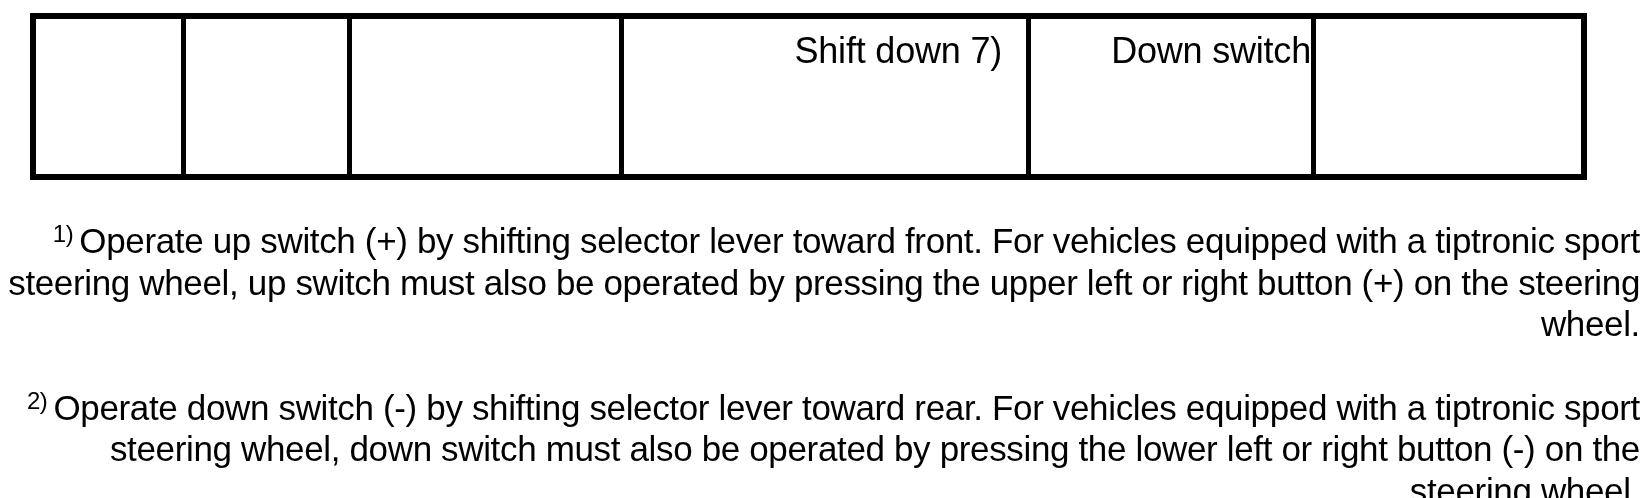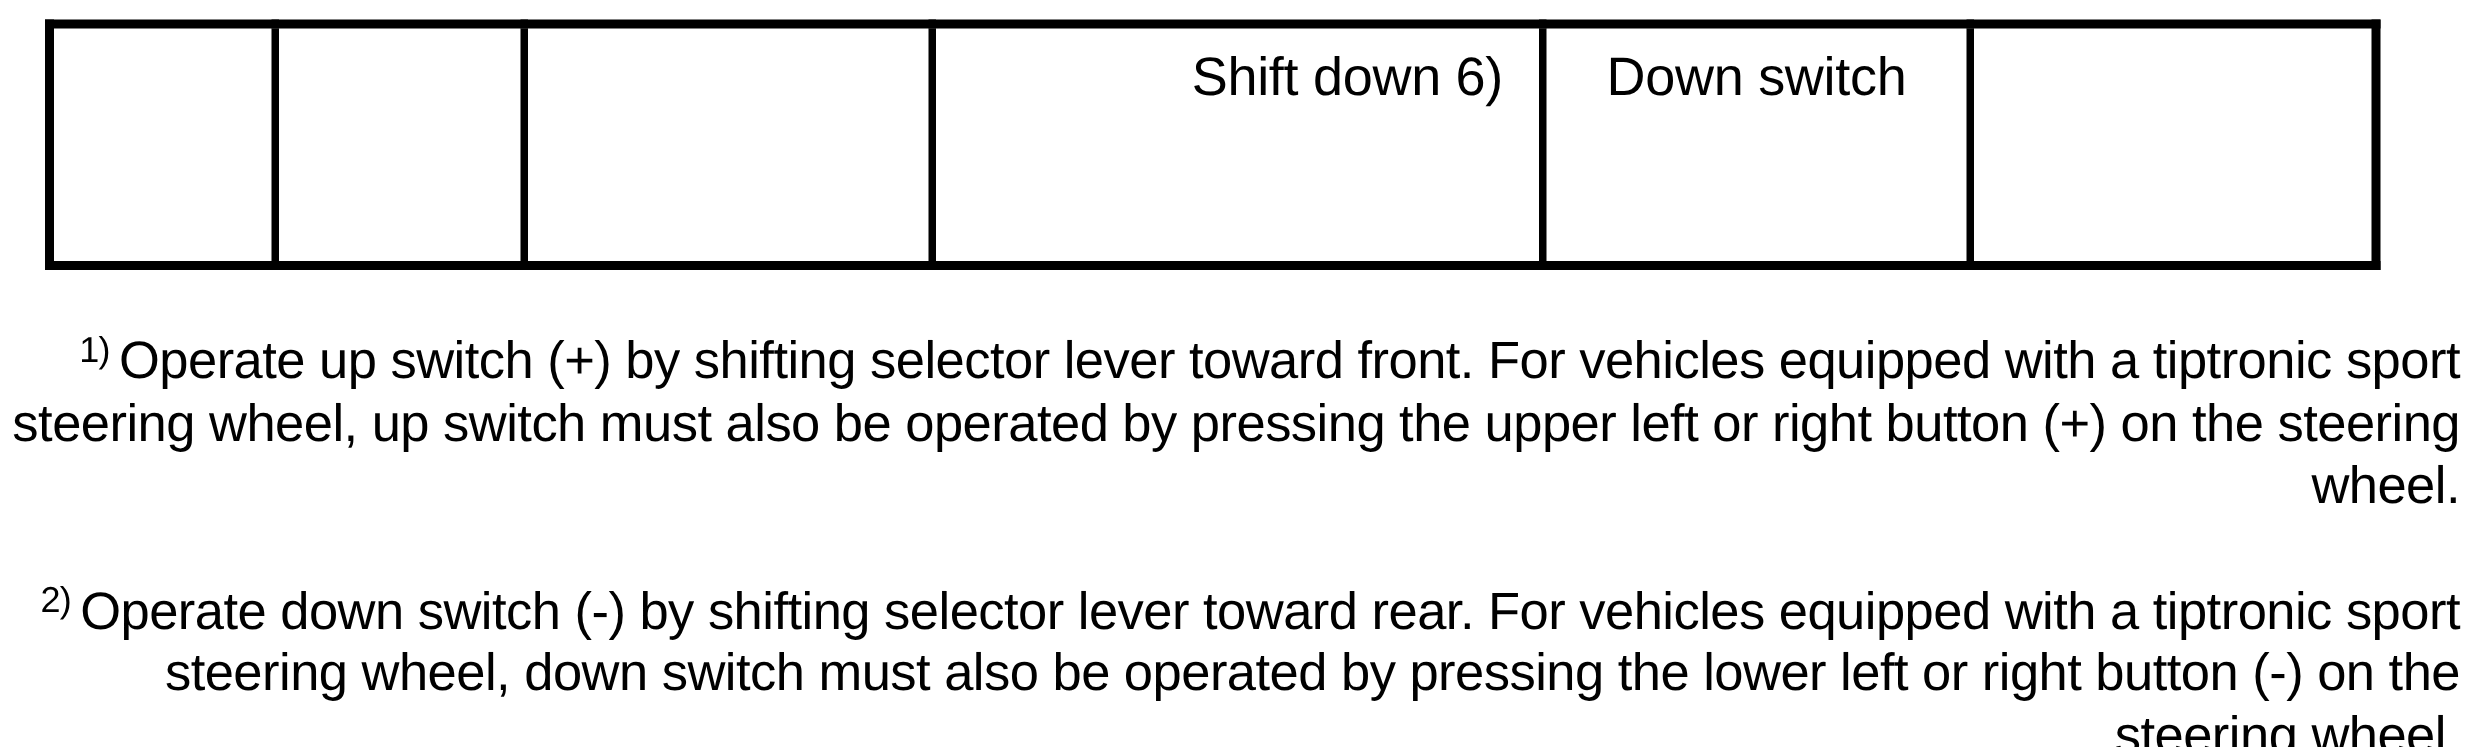--- a/index.html
+++ b/index.html
@@ -46,21 +46,21 @@
 
   .cell-inner {
     font-size: 36px;
     line-height: 40px;
     letter-spacing: -0.2px;
     padding-top: 12px;
     font-family: "Liberation Sans", sans-serif;
     white-space: nowrap;
   }
   .cell-right  { text-align: right;  padding-right: 24px; }
-  .cell-left   { text-align: center;   }
+  .cell-left   { text-align: right;   }
   .cell-empty  { height: 143px; }
 
   
   .c1 { width: 145px; }
   .c2 { width: 161px; }
   .c3 { width: 267px; }
   .c4 { width: 402px; }
   .c5 { width: 280px; }
   .c6 { width: 265px; }
 
@@ -99,21 +99,21 @@
         <td class="c1">
           <div class="cell-inner cell-left cell-empty"></div>
         </td>
         <td class="c2">
           <div class="cell-inner cell-left cell-empty"></div>
         </td>
         <td class="c3">
           <div class="cell-inner cell-left cell-empty"></div>
         </td>
         <td class="c4">
-          <div class="cell-inner cell-right cell-empty">Shift down 6)</div>
+          <div class="cell-inner cell-right cell-empty">Shift down 7)</div>
         </td>
         <td class="c5">
           <div class="cell-inner cell-left cell-empty">Down switch</div>
         </td>
         <td class="c6">
           <div class="cell-inner cell-left cell-empty"></div>
         </td>
       </tr>
     </tbody>
   </table>

